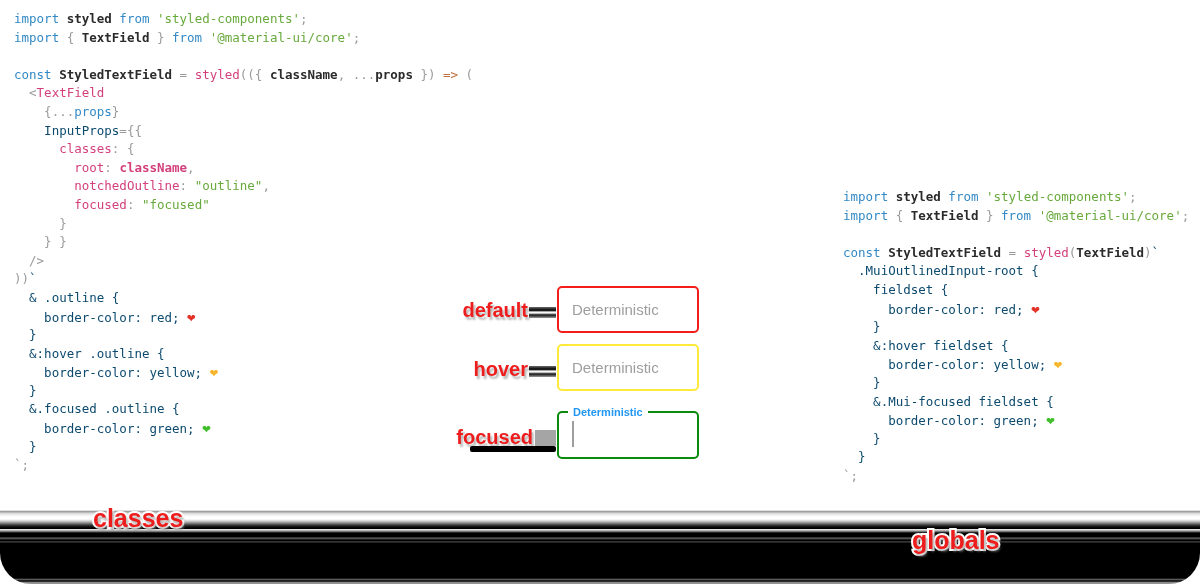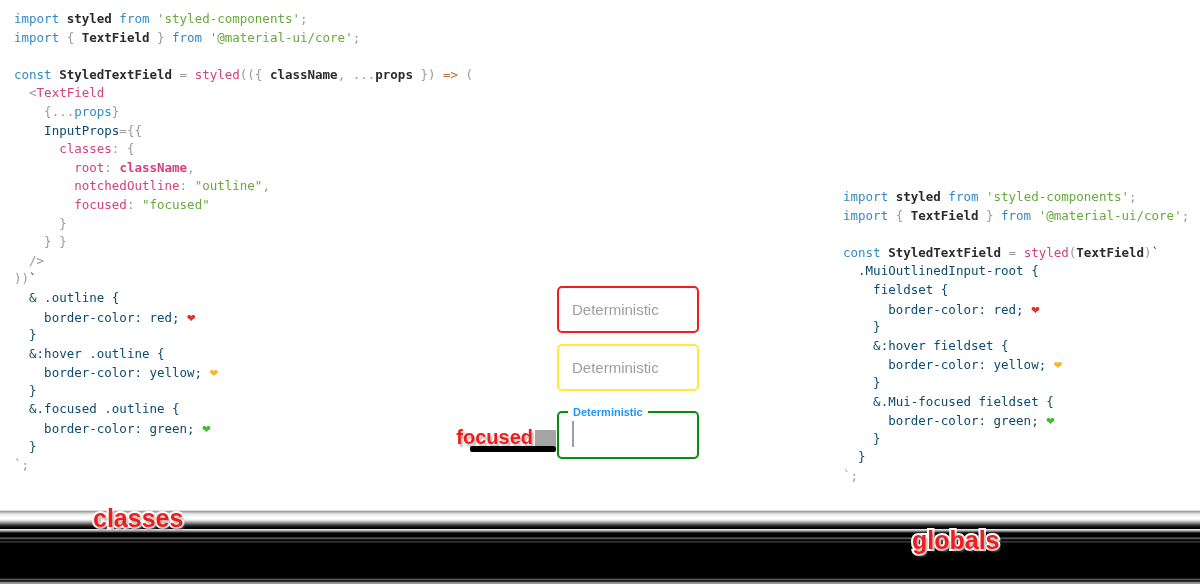--- a/index.html
+++ b/index.html
@@ -1,17 +1,17 @@
 <!DOCTYPE html>
 <html><head>
 <meta charset="utf-8">
 <style>
   html,body{margin:0;padding:0;background:#fff;}
   .canvas{position:relative;width:1200px;height:584px;background:#fff;overflow:hidden;
-          font-family:"Liberation Sans",sans-serif;}
+          font-family:"Liberation Sans",sans-serif;border-radius:31px;}
 
   
   .code{position:absolute;margin:0;font-family:"DejaVu Sans Mono",monospace;
         font-size:12.5px;line-height:18.6px;white-space:pre;}
   #code-left{left:14px;top:10px;}
   #code-right{left:843px;top:188px;}
   .cl{height:18.6px;}
   .tk-kw{color:#3389c5}
   .tk-id{color:#2b2b2b;font-weight:bold}
   .tk-str{color:#68a93c}
@@ -73,20 +73,28 @@
   #label-globals{left:912px;top:519px;margin-top:7px;}
 </style>
 </head>
 <body>
 
 <div class="canvas">
 
   <pre class="code" id="code-left"><div class="cl"><span class="tk-kw">import</span><span class="tk-id"> styled</span><span class="tk-kw"> from</span><span class="tk-str"> 'styled-components'</span><span class="tk-pun">;</span></div><div class="cl"><span class="tk-kw">import</span><span class="tk-pun"> { </span><span class="tk-id">TextField</span><span class="tk-pun"> } </span><span class="tk-kw">from</span><span class="tk-str"> '@material-ui/core'</span><span class="tk-pun">;</span></div><div class="cl">&nbsp;</div><div class="cl"><span class="tk-kw">const</span><span class="tk-id"> StyledTextField</span><span class="tk-pun"> = </span><span class="tk-fn">styled</span><span class="tk-pun">(({ </span><span class="tk-id">className</span><span class="tk-pun">, ...</span><span class="tk-id">props</span><span class="tk-pun"> }) </span><span class="tk-arw">=&gt;</span><span class="tk-pun"> (</span></div><div class="cl"><span class="tk-pun">  &lt;</span><span class="tk-jsx">TextField</span></div><div class="cl"><span class="tk-pun">    {...</span><span class="tk-blu">props</span><span class="tk-pun">}</span></div><div class="cl"><span class="tk-grn">    InputProps</span><span class="tk-pun">={{</span></div><div class="cl"><span class="tk-prop">      classes</span><span class="tk-pun">: {</span></div><div class="cl"><span class="tk-prop">        root</span><span class="tk-pun">: </span><span class="tk-propb">className</span><span class="tk-pun">,</span></div><div class="cl"><span class="tk-prop">        notchedOutline</span><span class="tk-pun">: </span><span class="tk-str">"outline"</span><span class="tk-pun">,</span></div><div class="cl"><span class="tk-prop">        focused</span><span class="tk-pun">: </span><span class="tk-str">"focused"</span></div><div class="cl"><span class="tk-pun">      }</span></div><div class="cl"><span class="tk-pun">    } }</span></div><div class="cl"><span class="tk-pun">  /&gt;</span></div><div class="cl"><span class="tk-pun">))</span><span class="tk-grn">`</span></div><div class="cl"><span class="tk-grn">  &amp; .outline {</span></div><div class="cl"><span class="tk-grn">    border-color: red; </span><span class="tk-hr">❤</span></div><div class="cl"><span class="tk-grn">  }</span></div><div class="cl"><span class="tk-grn">  &amp;:hover .outline {</span></div><div class="cl"><span class="tk-grn">    border-color: yellow; </span><span class="tk-hy">❤</span></div><div class="cl"><span class="tk-grn">  }</span></div><div class="cl"><span class="tk-grn">  &amp;.focused .outline {</span></div><div class="cl"><span class="tk-grn">    border-color: green; </span><span class="tk-hg">❤</span></div><div class="cl"><span class="tk-grn">  }</span></div><div class="cl"><span class="tk-pun">`;</span></div></pre>
   <pre class="code" id="code-right"><div class="cl"><span class="tk-kw">import</span><span class="tk-id"> styled</span><span class="tk-kw"> from</span><span class="tk-str"> 'styled-components'</span><span class="tk-pun">;</span></div><div class="cl"><span class="tk-kw">import</span><span class="tk-pun"> { </span><span class="tk-id">TextField</span><span class="tk-pun"> } </span><span class="tk-kw">from</span><span class="tk-str"> '@material-ui/core'</span><span class="tk-pun">;</span></div><div class="cl">&nbsp;</div><div class="cl"><span class="tk-kw">const</span><span class="tk-id"> StyledTextField</span><span class="tk-pun"> = </span><span class="tk-fn">styled</span><span class="tk-pun">(</span><span class="tk-id">TextField</span><span class="tk-pun">)</span><span class="tk-grn">`</span></div><div class="cl"><span class="tk-grn">  .MuiOutlinedInput-root {</span></div><div class="cl"><span class="tk-grn">    fieldset {</span></div><div class="cl"><span class="tk-grn">      border-color: red; </span><span class="tk-hr">❤</span></div><div class="cl"><span class="tk-grn">    }</span></div><div class="cl"><span class="tk-grn">    &amp;:hover fieldset {</span></div><div class="cl"><span class="tk-grn">      border-color: yellow; </span><span class="tk-hy">❤</span></div><div class="cl"><span class="tk-grn">    }</span></div><div class="cl"><span class="tk-grn">    &amp;.Mui-focused fieldset {</span></div><div class="cl"><span class="tk-grn">      border-color: green; </span><span class="tk-hg">❤</span></div><div class="cl"><span class="tk-grn">    }</span></div><div class="cl"><span class="tk-grn">  }</span></div><div class="cl"><span class="tk-pun">`;</span></div></pre>
 
+  <div class="anno" id="anno-default">
+    <span class="marker">default</span>
+    <span class="bars"></span>
+  </div>
+  <div class="anno" id="anno-hover">
+    <span class="marker">hover</span>
+    <span class="bars"></span>
+  </div>
   <div class="anno" id="anno-focused">
     <span class="marker">focused</span>
     <span class="block-gray"></span>
   </div>
   <div class="shadow-bar"></div>
 
   <div class="tf" id="tf-default">
     <input type="text" placeholder="Deterministic" style="">
   </div>
   <div class="tf" id="tf-hover">

